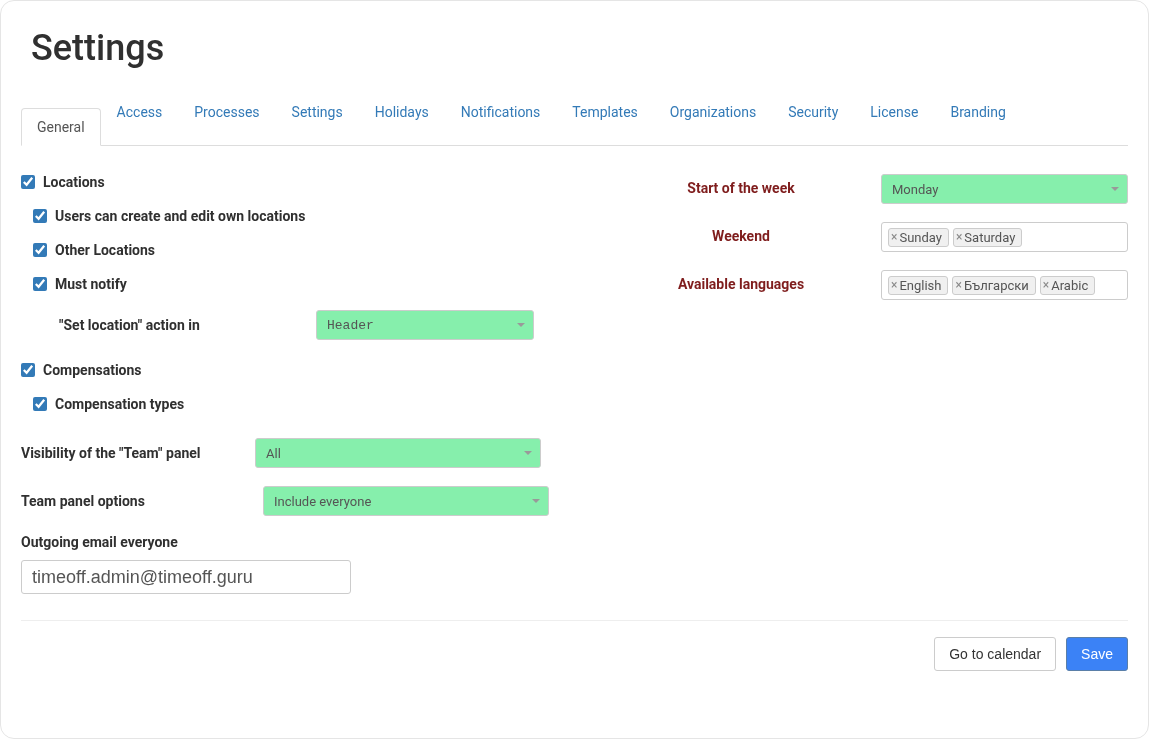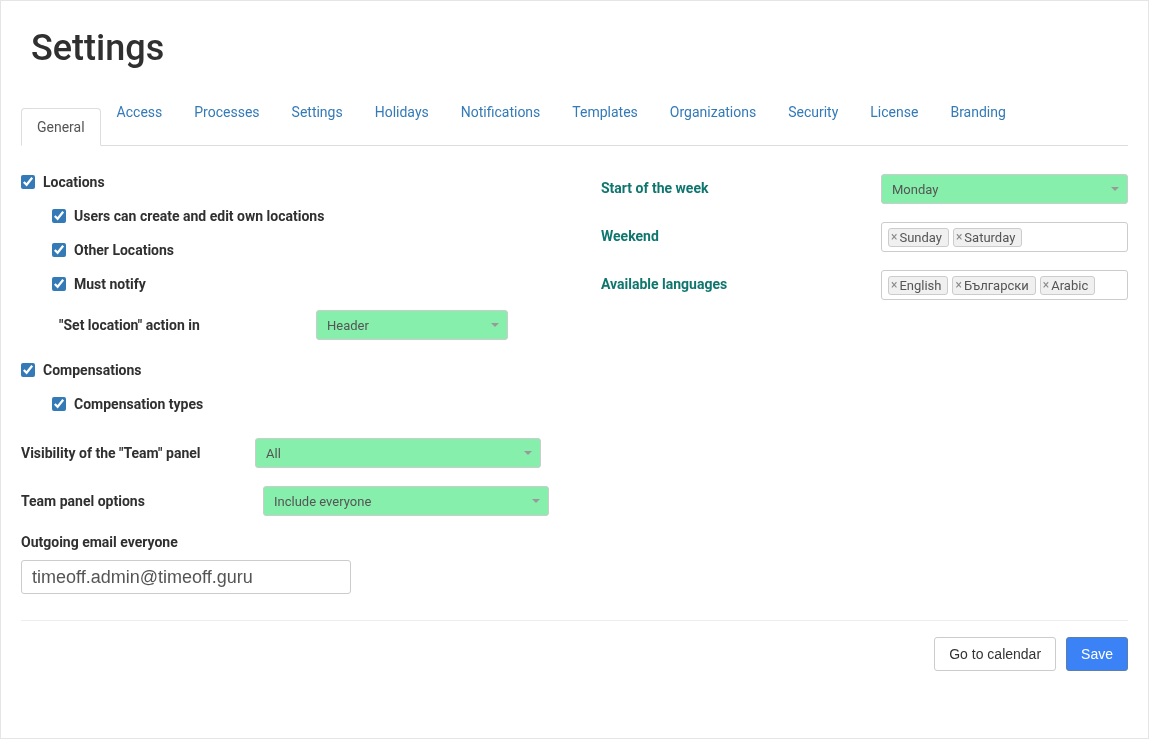--- a/index.html
+++ b/index.html
@@ -7,21 +7,21 @@
     margin: 0;
     font-family: -apple-system, BlinkMacSystemFont, "Segoe UI", Roboto, "Helvetica Neue", Arial, sans-serif;
     font-size: 14px;
     color: #303030;
     background: #fff;
   }
   .page-container {
     width: 1149px;
     height: 739px;
     border: 1px solid #e5e5e5;
-    border-radius: 0;
+    border-radius: 14px;
     padding: 18px 20px 20px 20px;
     position: relative;
   }
   h1.page-title {
     font-size: 36px;
     font-weight: 500;
     color: #303030;
     margin: 8px 0 24px 10px;
   }
   .tabs {
@@ -48,21 +48,21 @@
     display: flex;
     gap: 40px;
   }
   .col-left { flex: 0 0 540px; }
   .col-right { flex: 1; }
   .form-row {
     display: flex;
     align-items: center;
     margin-bottom: 18px;
   }
-  .form-row.indent1 { margin-left: 31px; }
+  .form-row.indent1 { margin-left: 12px; }
   .form-row.indent2 { margin-left: 38px; }
   .chk {
     width: 14px;
     height: 14px;
     accent-color: #337ab7;
     margin: 0 8px 0 0;
     cursor: pointer;
   }
   .chk-label {
     font-weight: 700;
@@ -106,22 +106,23 @@
     width: 330px;
   }
   .right-row {
     display: flex;
     align-items: flex-start;
     margin-bottom: 18px;
   }
   .right-label {
     flex: 0 0 280px;
     font-weight: 700;
-    color: #0f766e;
+    color: #7f1d1d;
     padding-top: 6px;
+    text-align: center;
   }
   .right-field { flex: 1; }
   .full-select {
     width: 100%;
   }
   .tag-box {
     border: 1px solid #ccc;
     border-radius: 3px;
     background: #fff;
     padding: 4px 6px;
@@ -226,21 +227,21 @@
         <span class="chk-label">Other Locations</span>
       </div>
 
       <div class="form-row indent1">
         <input type="checkbox" class="chk" checked="" style="">
         <span class="chk-label">Must notify</span>
       </div>
 
       <div class="form-row indent2" style="margin-bottom:22px;">
         <span class="lbl-inline" style="width:245px;">"Set location" action in</span>
-        <div class="select-ctrl" style="width:192px;">
+        <div class="select-ctrl" style="width:218px;font-family:Liberation Mono, monospace;">
           <span>Header</span>
           <span class="caret"></span>
         </div>
       </div>
 
 
       <div class="form-row">
         <input type="checkbox" class="chk" checked="" style="">
         <span class="chk-label">Compensations</span>
       </div>

